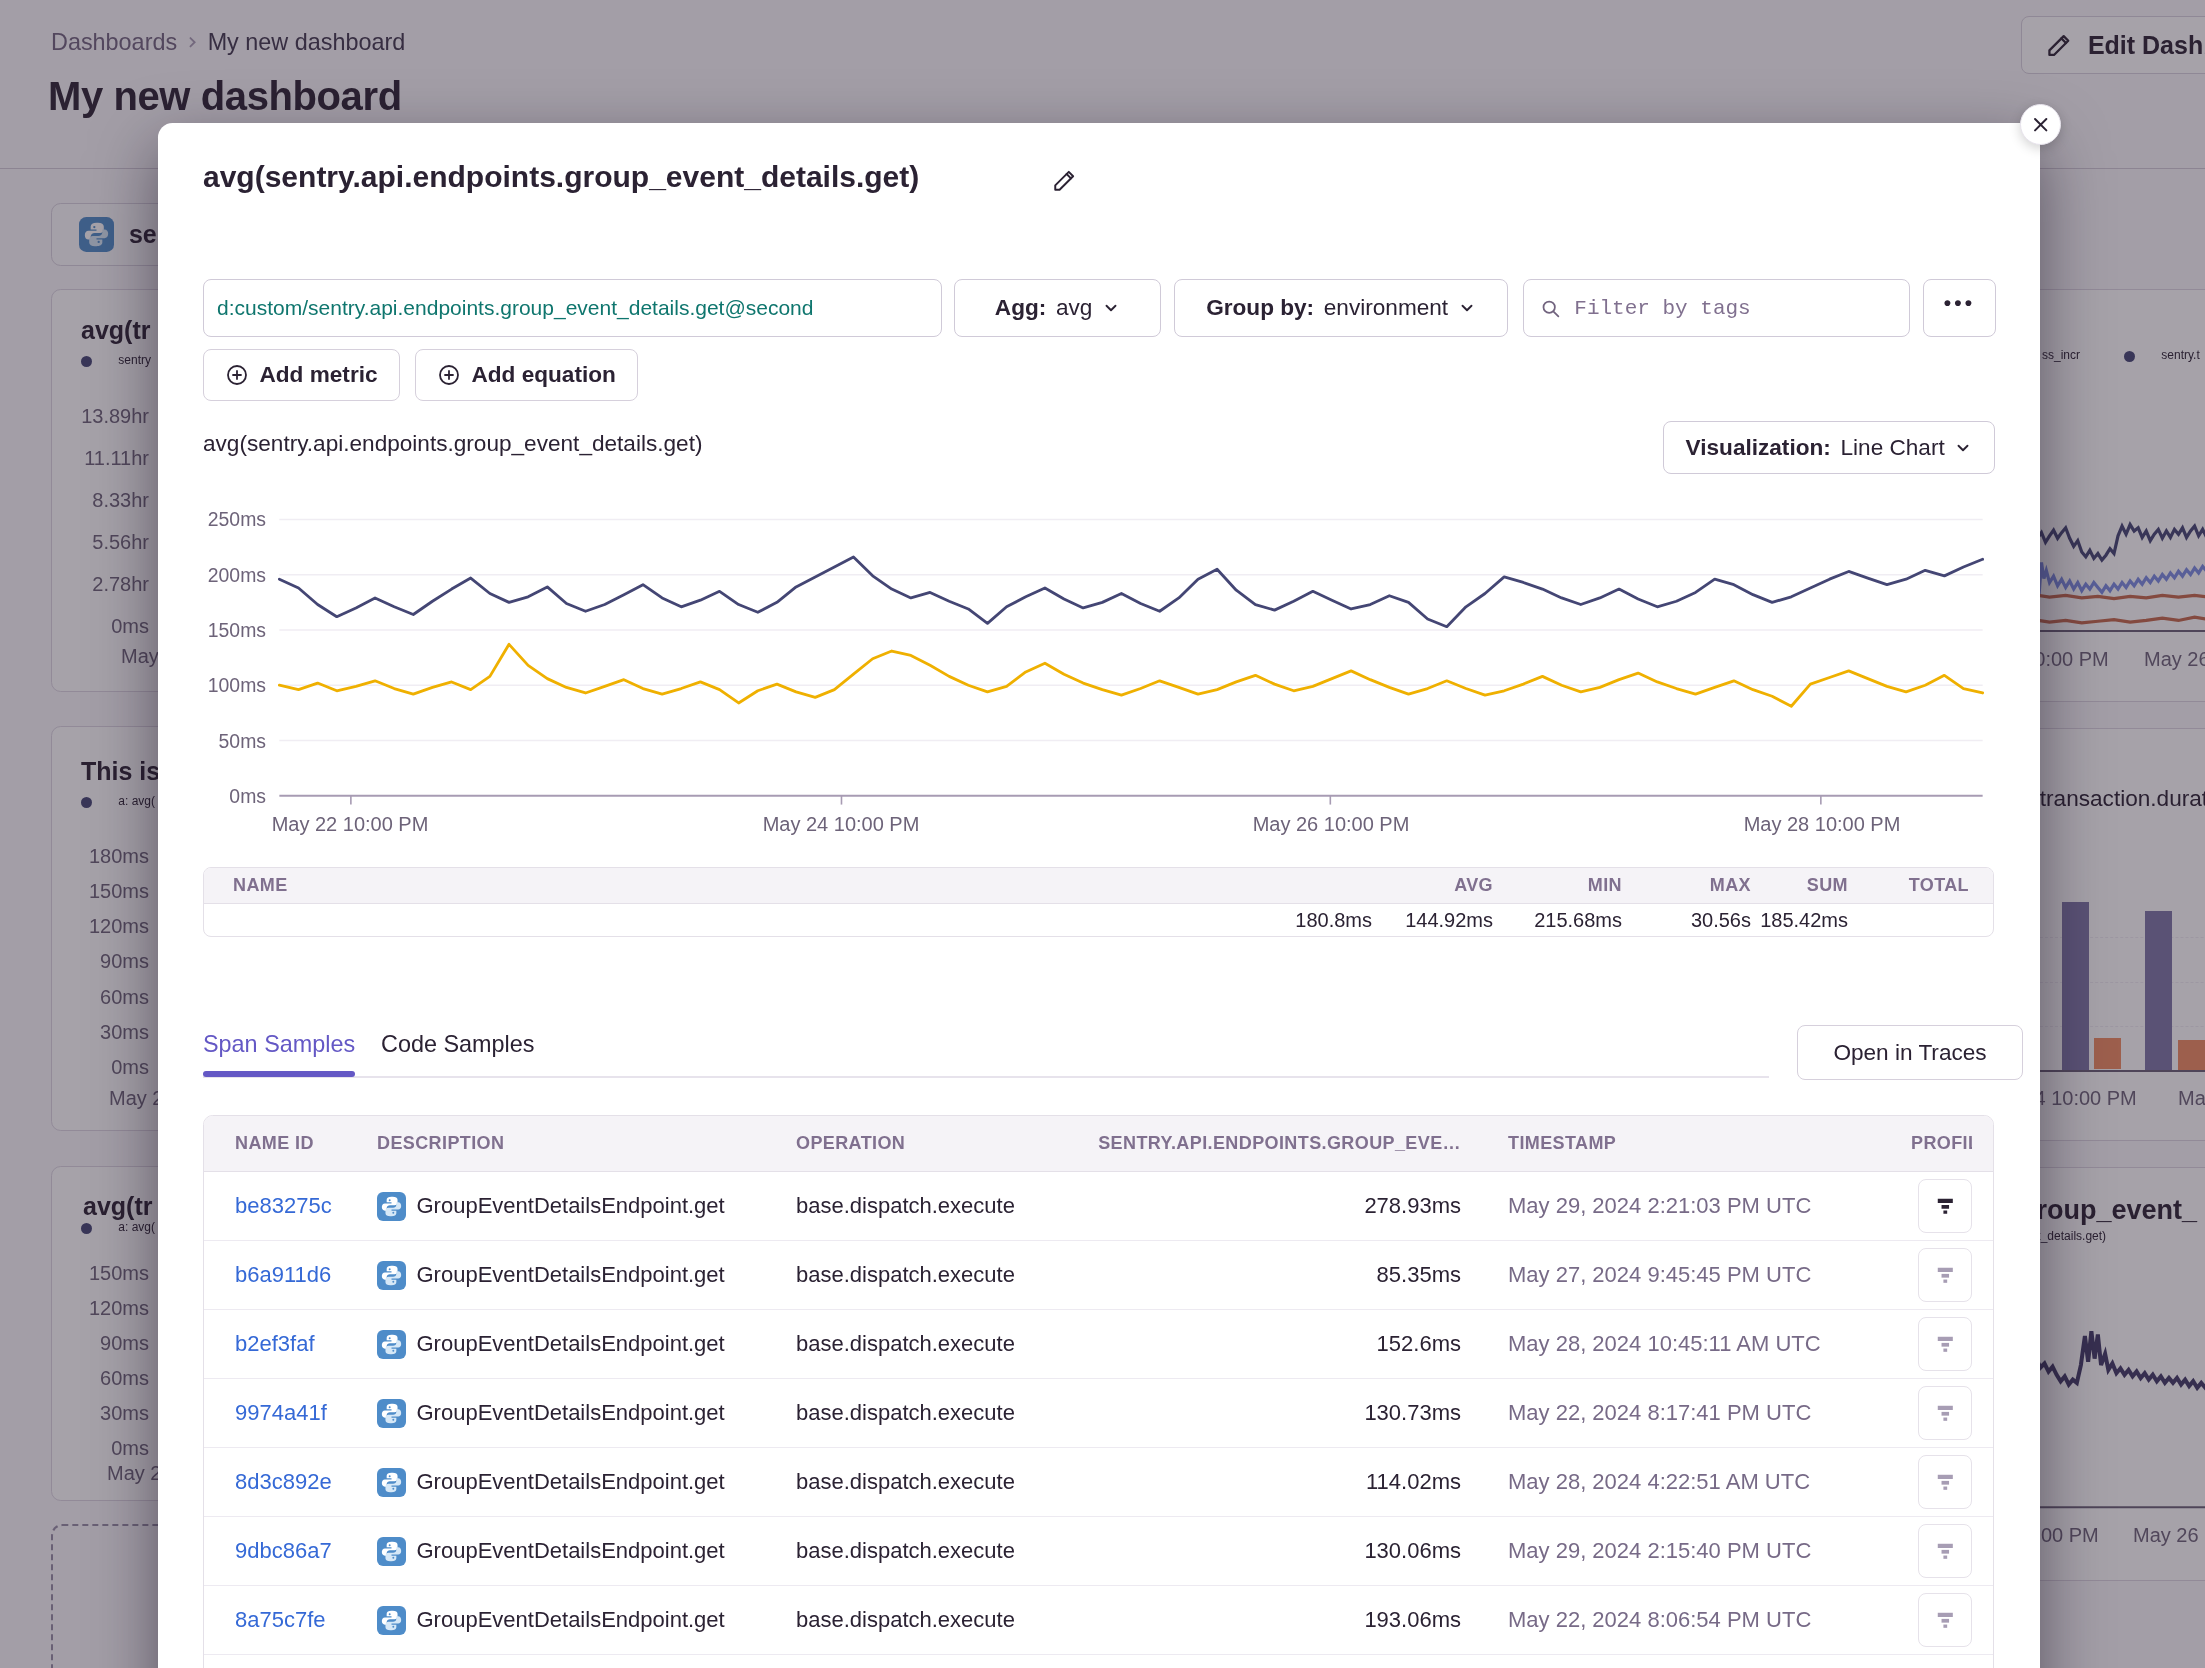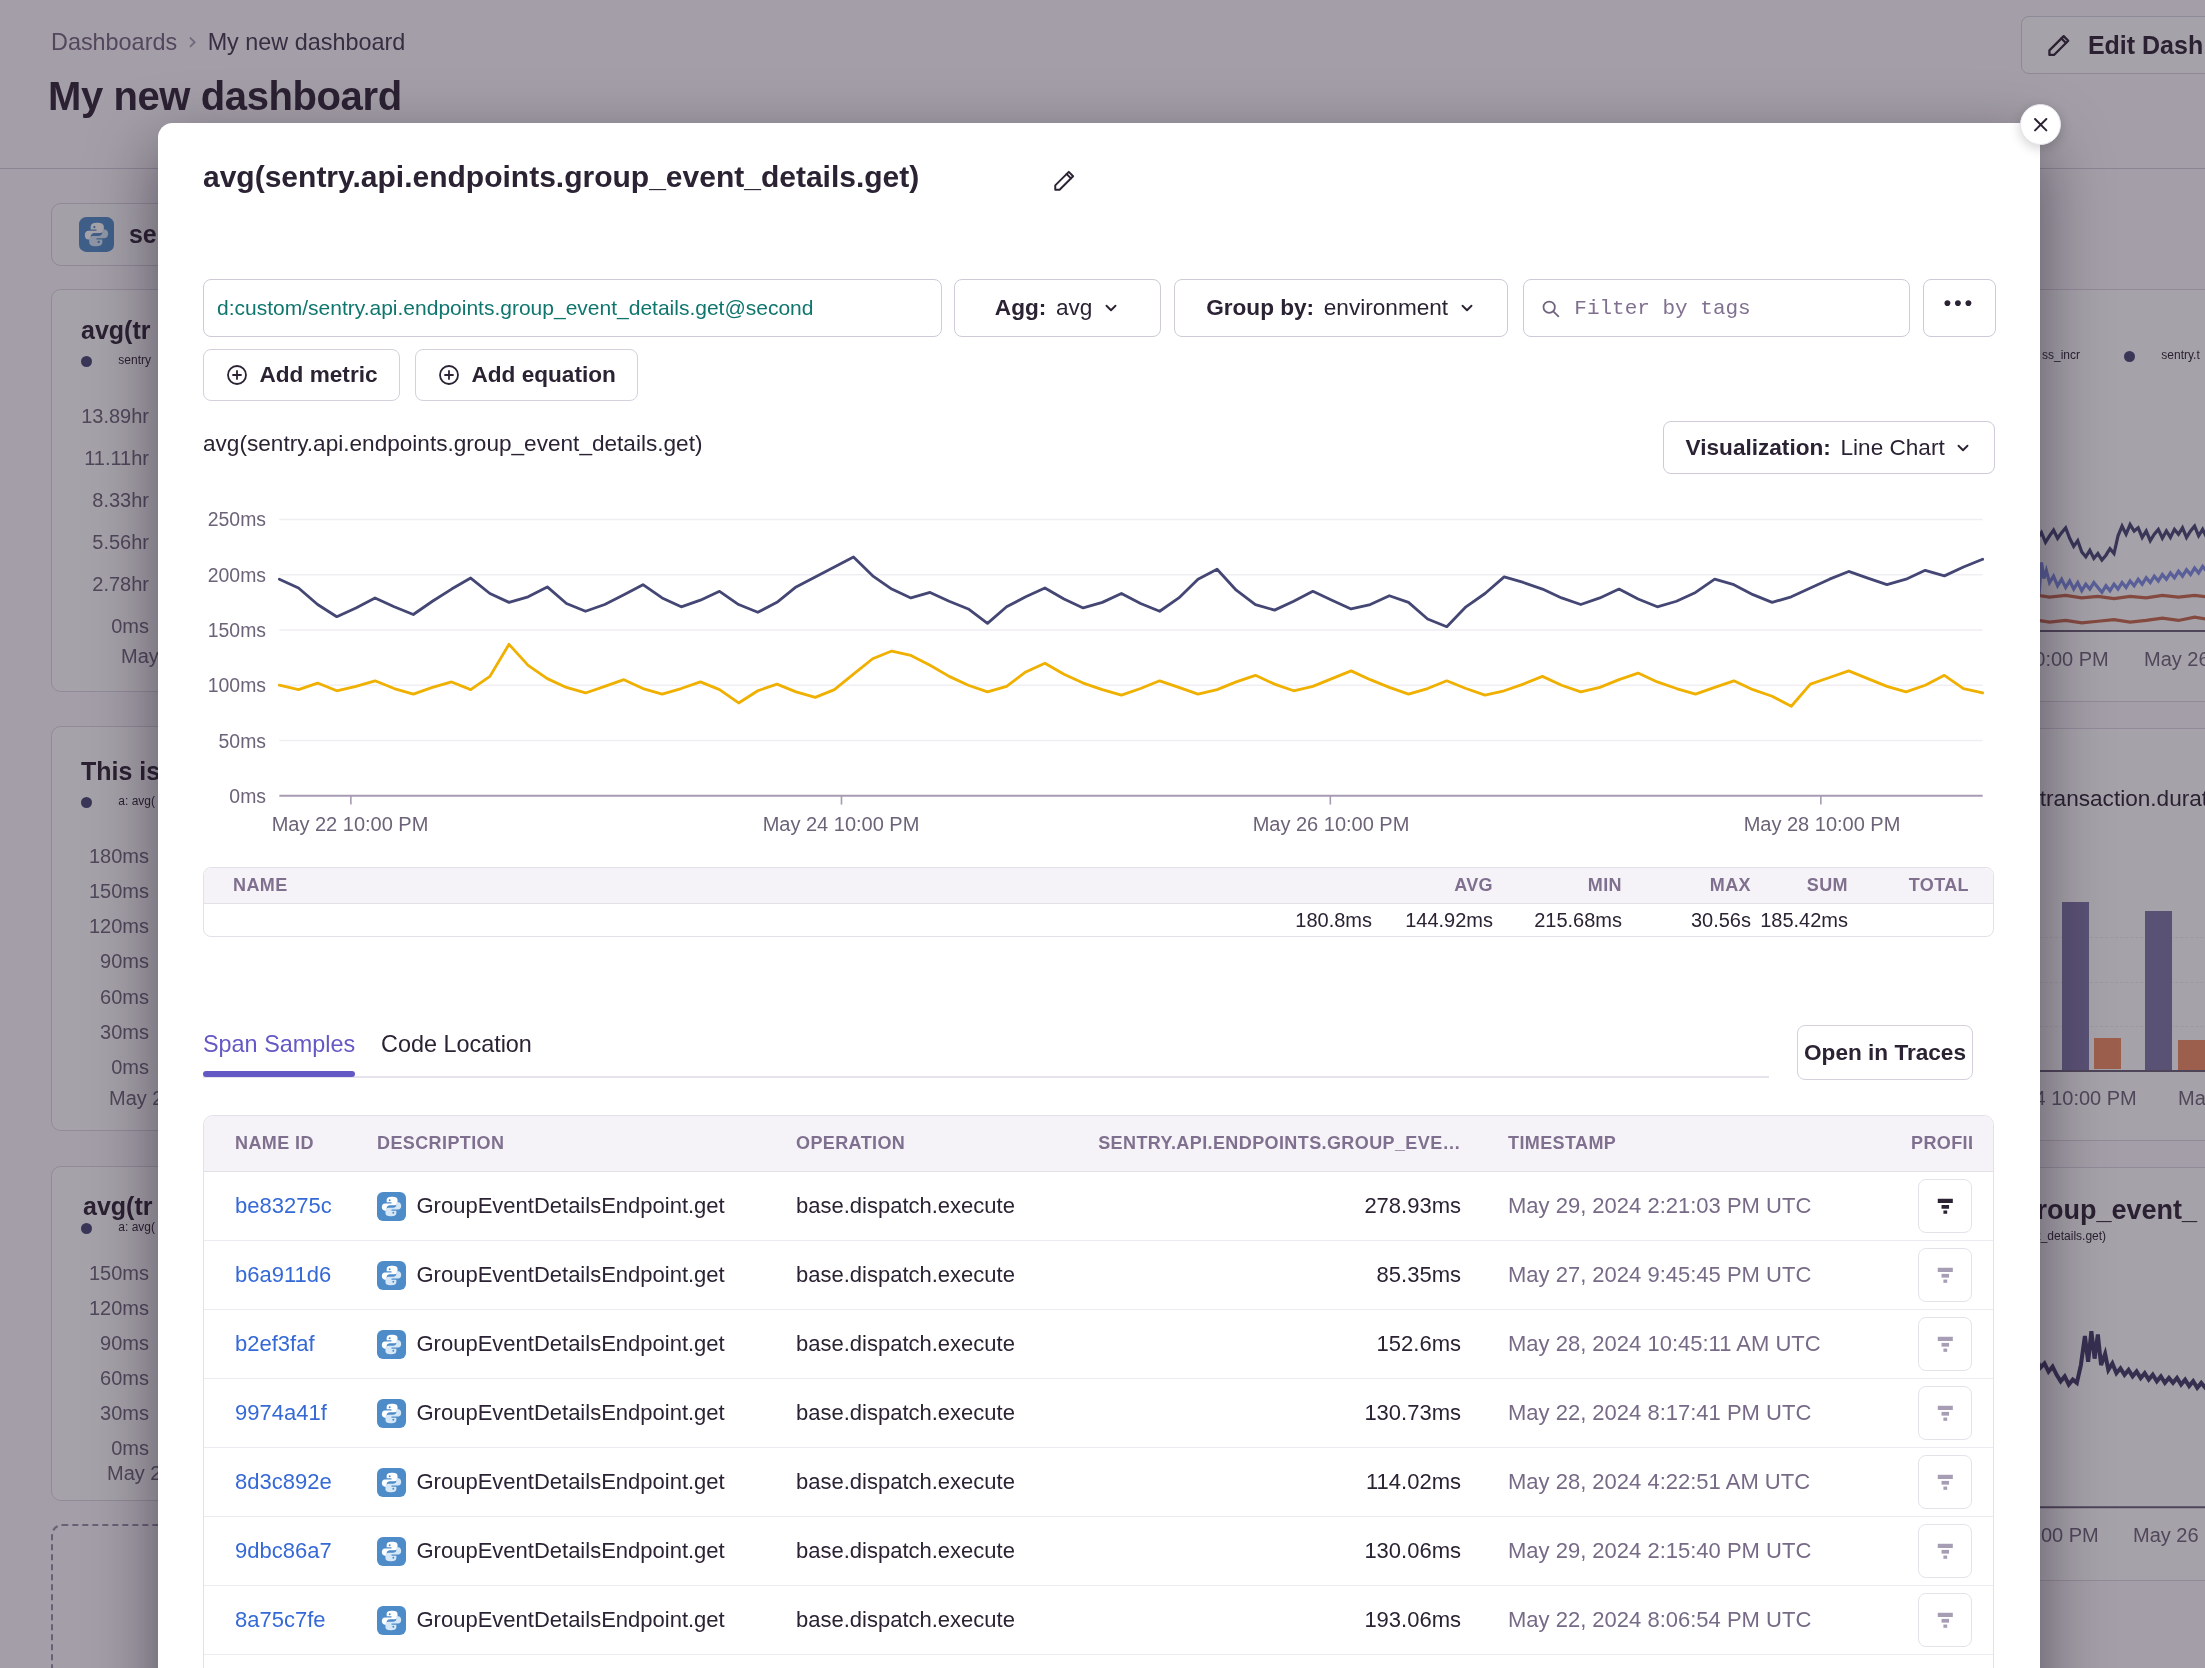--- a/index.html
+++ b/index.html
@@ -60,21 +60,21 @@
   .summary-header span:not(:first-child){text-align:right}
   .summary-row{display:grid;grid-template-columns:1fr 121px 129px 129px 97px 121px;height:32px;align-items:center;padding:0 24px 0 29px;font-size:20px;color:#2b2233}
   .summary-row .num{text-align:right;white-space:nowrap}
   .name-cell{display:flex;align-items:center;gap:12px}
 
   .tab{position:absolute;top:908px;font-size:23.4px;color:#2b2233;cursor:pointer;white-space:nowrap}
   #tab-span-samples{left:45px;color:#6458c5;font-weight:500}
   #tab-code-location{left:223px}
   .tab-track{position:absolute;left:45px;top:953px;width:1566px;height:1.6px;background:#e7e3ec}
   .tab-active-bar{position:absolute;left:45px;top:948px;width:152px;height:5.6px;background:#6458c5;border-radius:3.2px}
-  .open-traces-btn{position:absolute;left:1639px;top:902px;width:176px;height:55px;border:0.8px solid #d6d0dc;border-radius:8px;background:#fff;font-size:22.6px;font-weight:700;display:flex;align-items:center;justify-content:center;color:#2b2233;box-sizing:border-box;cursor:pointer}
+  .open-traces-btn{position:absolute;left:1639px;top:902px;width:226px;height:55px;border:0.8px solid #d6d0dc;border-radius:8px;background:#fff;font-size:22.6px;font-weight:400;display:flex;align-items:center;justify-content:center;color:#2b2233;box-sizing:border-box;cursor:pointer}
 
   .samples-card{position:absolute;left:45px;top:992px;width:1791px;height:726px;border:0.8px solid #e4e0e8;border-radius:9.7px;overflow:hidden;background:#fff;box-sizing:border-box}
   .samples-header{display:grid;grid-template-columns:142px 419px 278px 387px 450px 1fr;height:56px;align-items:center;background:#f5f3f7;font-size:18px;font-weight:700;color:#80708f;letter-spacing:0.4px;padding:0 21px 0 31px;border-bottom:0.8px solid #e4e0e8;box-sizing:border-box}
   .samples-header span{white-space:nowrap;overflow:hidden}
   .samples-header .h-val{text-align:right}
   .samples-header .h-ts{padding-left:47px}
   .samples-header .h-prof{text-align:right}
   .sample-row{display:grid;grid-template-columns:142px 419px 278px 387px 450px 1fr;height:69px;align-items:center;padding:0 21px 0 31px;font-size:22px;border-bottom:0.8px solid #edeaf1;box-sizing:border-box;background:#fff}
   .span-link{color:#3569d6;cursor:pointer;white-space:nowrap}
   .desc-cell{display:flex;align-items:center;gap:10.5px;white-space:nowrap;overflow:hidden}
@@ -327,21 +327,21 @@
   <div class="summary-row">
         <span class="num">180.8ms</span>
         <span class="num">144.92ms</span>
         <span class="num">215.68ms</span>
         <span class="num">30.56s</span>
         <span class="num">185.42ms</span>
       </div>
     </div>
 
   <div class="tab" id="tab-span-samples">Span Samples</div>
-  <div class="tab" id="tab-code-location">Code Location</div>
+  <div class="tab" id="tab-code-location">Code Samples</div>
   <div class="tab-track"></div>
   <div class="tab-active-bar"></div>
   <button class="open-traces-btn">Open in Traces</button>
 
   <div class="samples-card">
     <div class="samples-header">
       <span>NAME ID</span>
       <span>DESCRIPTION</span>
       <span>OPERATION</span>
       <span class="h-val">SENTRY.API.ENDPOINTS.GROUP_EVE…</span>

